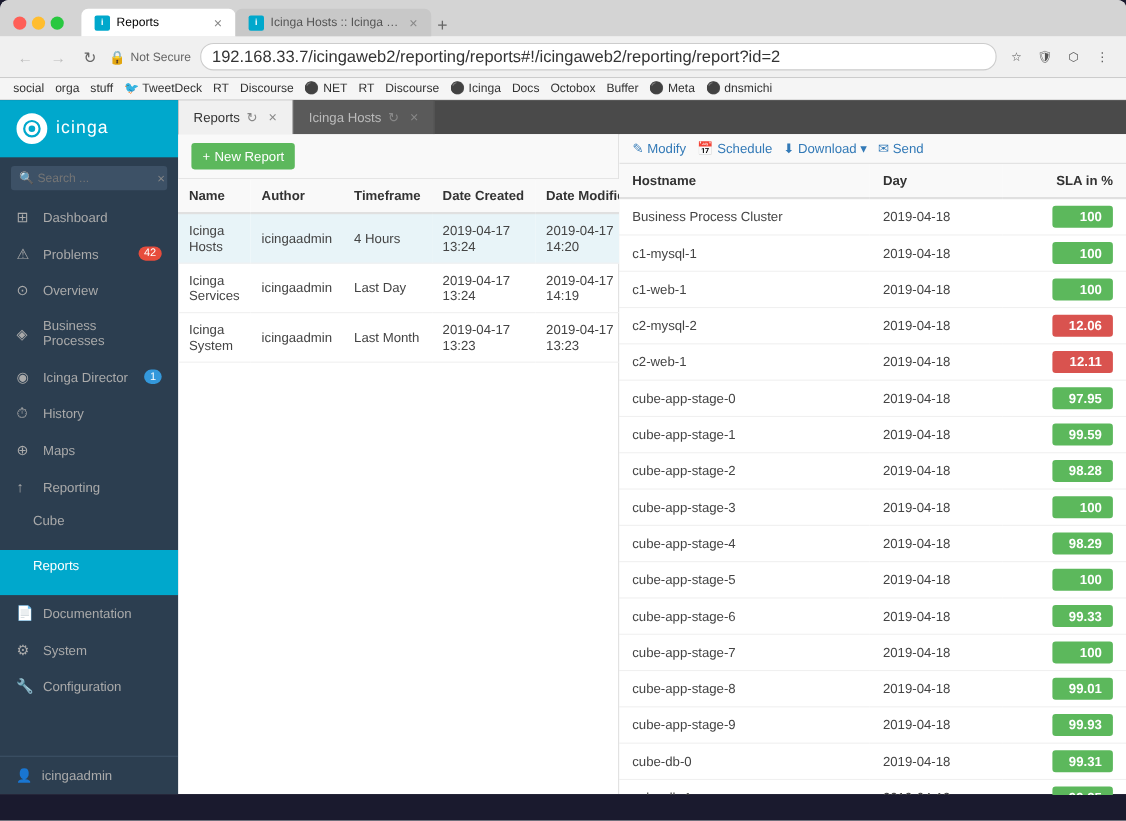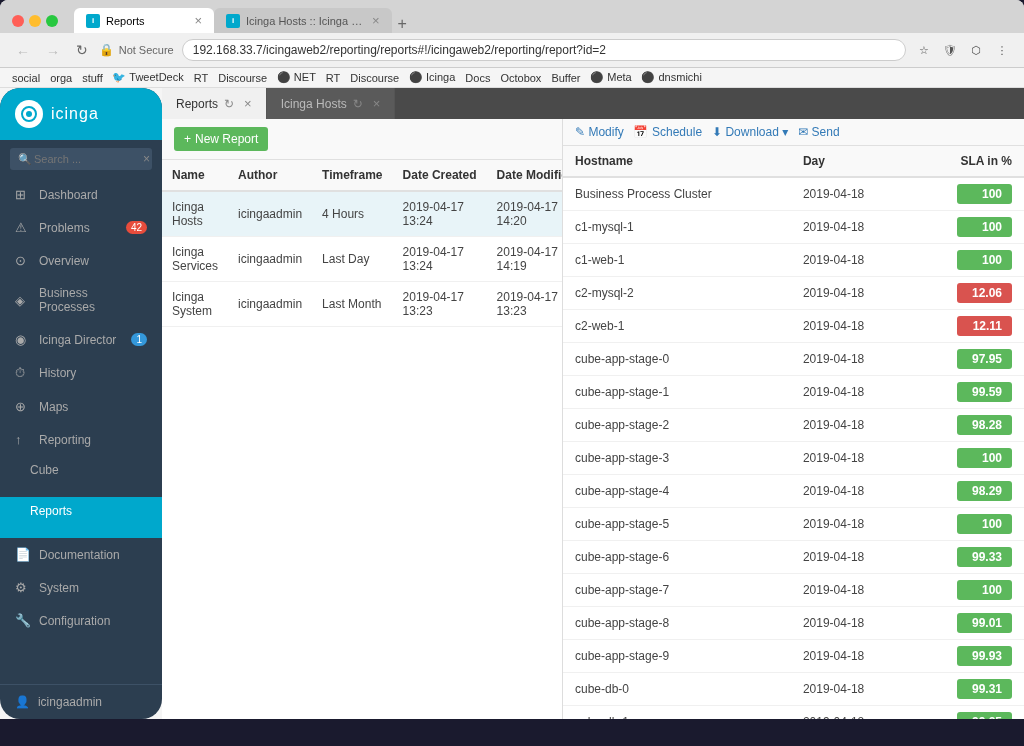--- a/index.html
+++ b/index.html
@@ -18,32 +18,32 @@
     .browser-tab.inactive { background: #c8c8c8; color: #555; }
     .browser-tab .tab-favicon { width: 14px; height: 14px; background: #00a8cc; border-radius: 2px; display: inline-flex; align-items: center; justify-content: center; color: white; font-size: 8px; font-weight: bold; }
     .browser-tab .tab-close { margin-left: auto; color: #888; font-size: 13px; cursor: pointer; }
     .tab-add { background: transparent; border: none; font-size: 16px; color: #666; cursor: pointer; padding: 0 6px; }
 
     .browser-addressbar { background: #f0f0f0; padding: 6px 12px; display: flex; align-items: center; gap: 8px; border-bottom: 1px solid #ccc; }
     .nav-btn { background: none; border: none; color: #666; font-size: 14px; cursor: pointer; padding: 2px 4px; }
     .nav-btn.disabled { color: #bbb; }
     .security-badge { display: flex; align-items: center; gap: 4px; color: #666; font-size: 11px; }
     .lock-icon { font-size: 12px; }
-    .address-input { flex: 1; background: white; border: 1px solid #ccc; border-radius: 12px; padding: 3px 10px; font-size: 12px; color: #333; }
+    .address-input { flex: 1; background: white; border: 1px solid #ccc; border-radius: 12px; padding: 3px 10px; font-size: 15px; color: #333; }
     .toolbar-icons { display: flex; gap: 6px; align-items: center; }
     .toolbar-icon { width: 20px; height: 20px; border-radius: 50%; display: flex; align-items: center; justify-content: center; font-size: 11px; color: #555; }
 
     .bookmarks-bar { background: #f5f5f5; padding: 3px 12px; display: flex; gap: 10px; border-bottom: 1px solid #ddd; font-size: 11px; color: #333; }
     .bookmark-item { display: flex; align-items: center; gap: 3px; cursor: pointer; white-space: nowrap; }
 
     
     .app-container { display: flex; height: calc(746px - 115px); background: #f5f5f5; }
 
     
-    .sidebar { width: 162px; background: #2c3e50; color: #ccc; display: flex; flex-direction: column; overflow: hidden; flex-shrink: 0; border-radius: 20px; }
+    .sidebar { width: 162px; background: #2c3e50; color: #ccc; display: flex; flex-direction: column; overflow: hidden; flex-shrink: 0; }
     .sidebar-logo { background: #00a8cc; padding: 12px 15px; display: flex; align-items: center; gap: 8px; }
     .sidebar-logo-icon { width: 28px; height: 28px; background: white; border-radius: 50%; display: flex; align-items: center; justify-content: center; }
     .sidebar-logo-text { color: white; font-size: 16px; font-weight: 300; letter-spacing: 1px; }
     .sidebar-search { padding: 8px 10px; position: relative; }
     .sidebar-search input { width: 100%; background: #3d5166; border: none; border-radius: 3px; padding: 5px 8px 5px 24px; color: #ccc; font-size: 11px; outline: none; }
     .sidebar-search .search-icon { position: absolute; left: 18px; top: 50%; transform: translateY(-50%); color: #888; font-size: 11px; }
     .sidebar-close { position: absolute; right: 12px; top: 50%; transform: translateY(-50%); color: #888; font-size: 12px; cursor: pointer; }
     .sidebar-nav { flex: 1; overflow-y: auto; }
     .nav-item { display: flex; align-items: center; gap: 8px; padding: 9px 15px; cursor: pointer; color: #aaa; font-size: 12px; position: relative; }
     .nav-item .nav-icon { font-size: 13px; width: 16px; }

